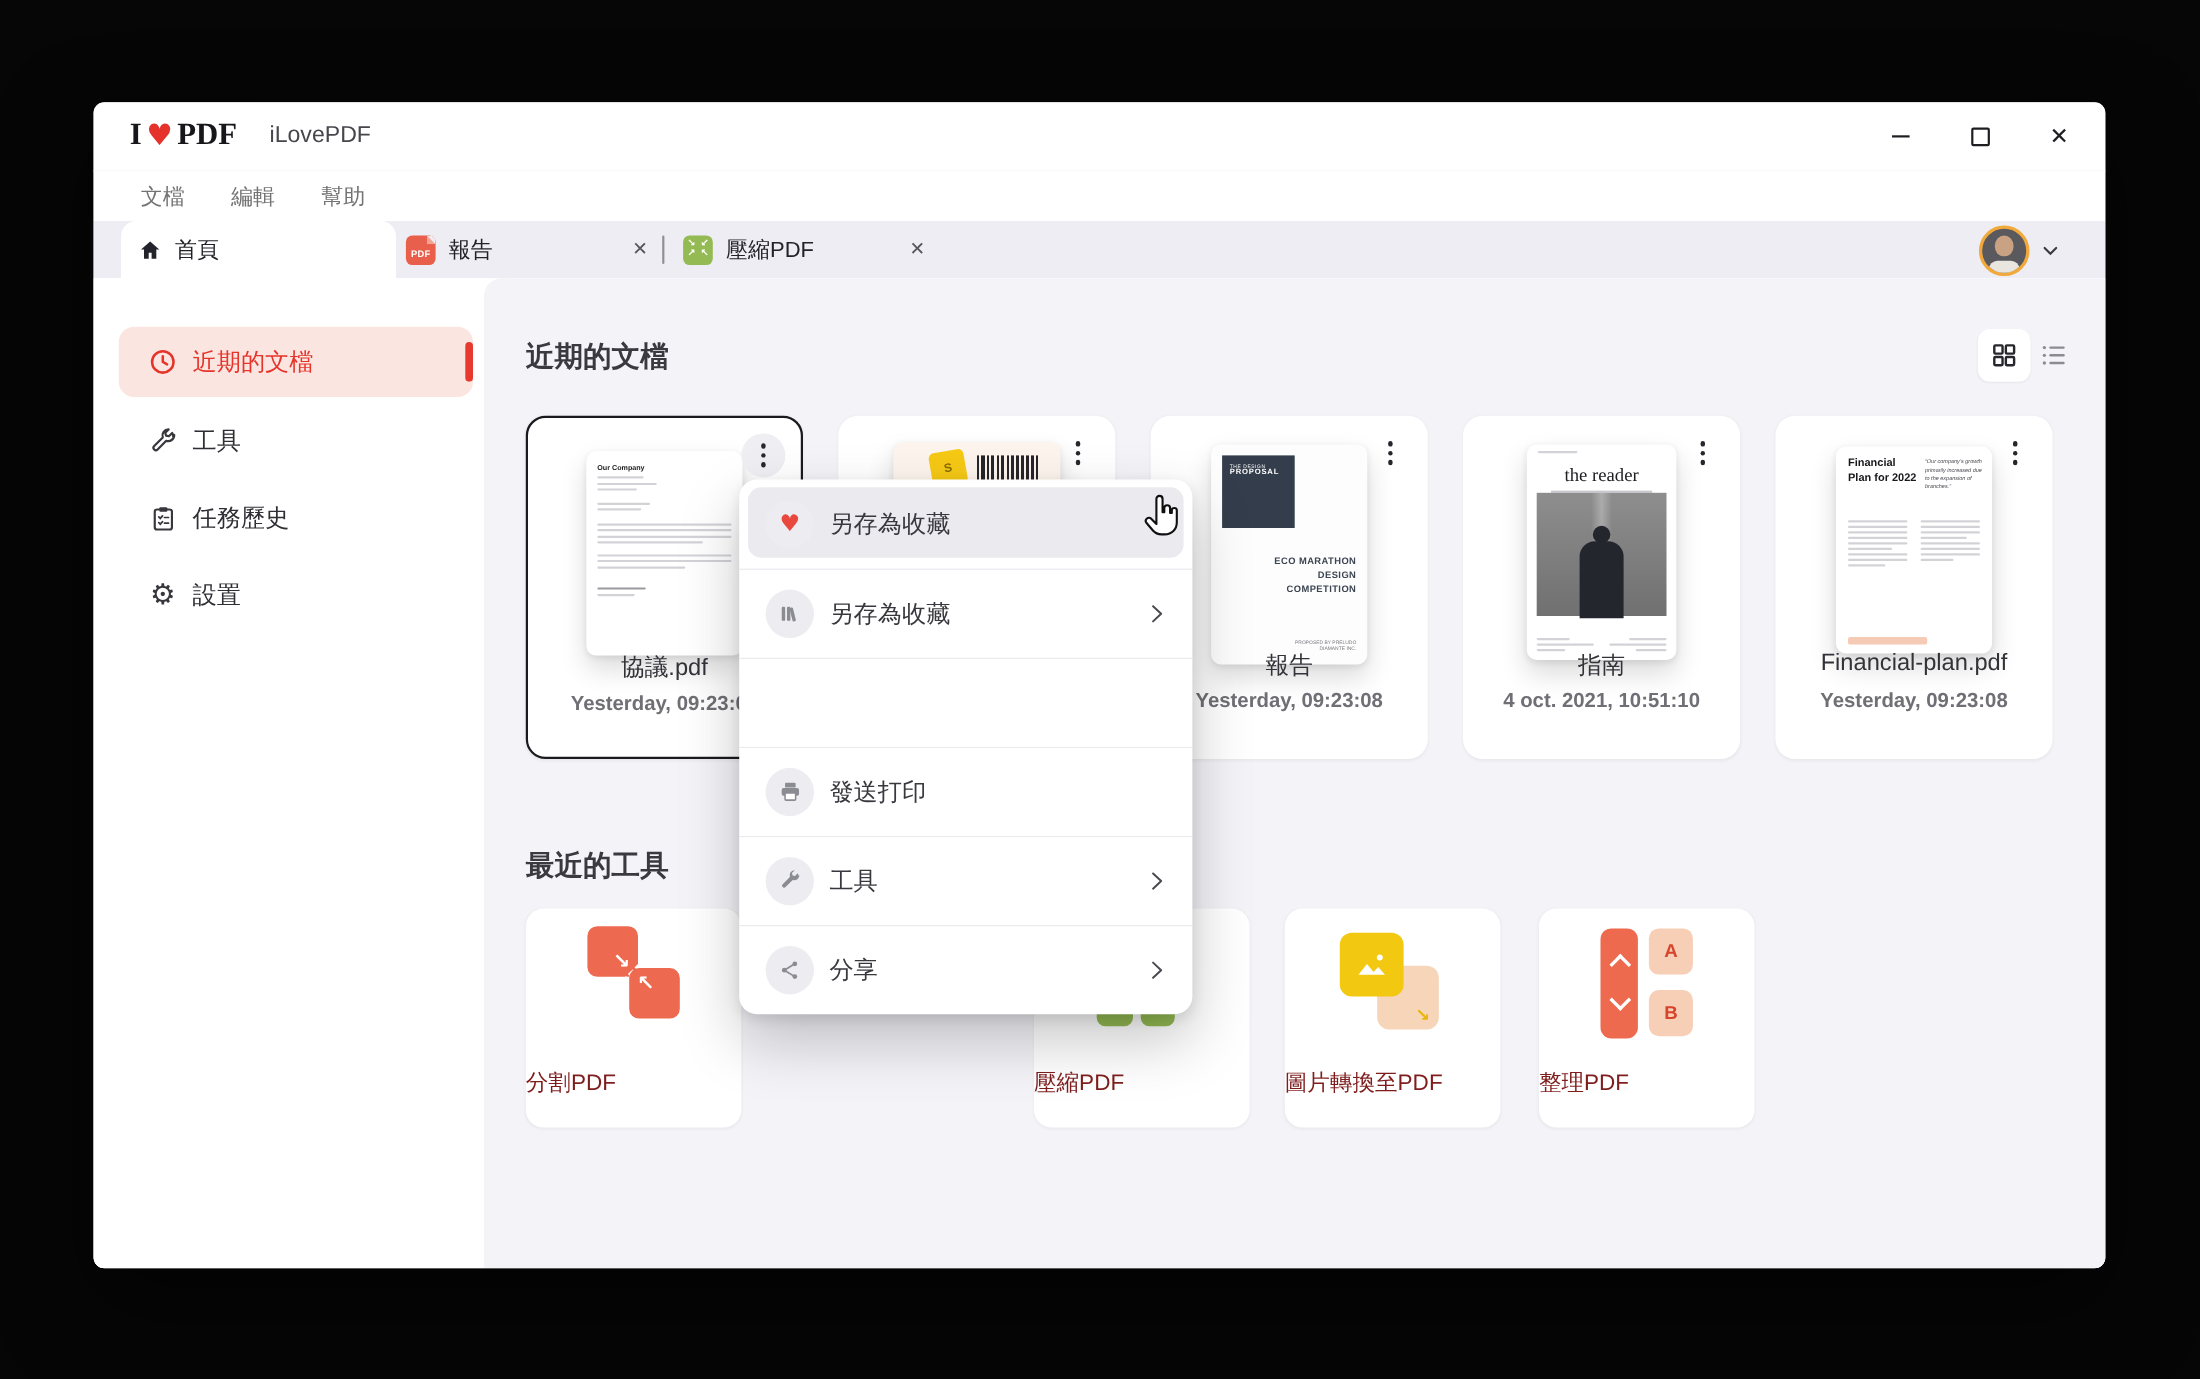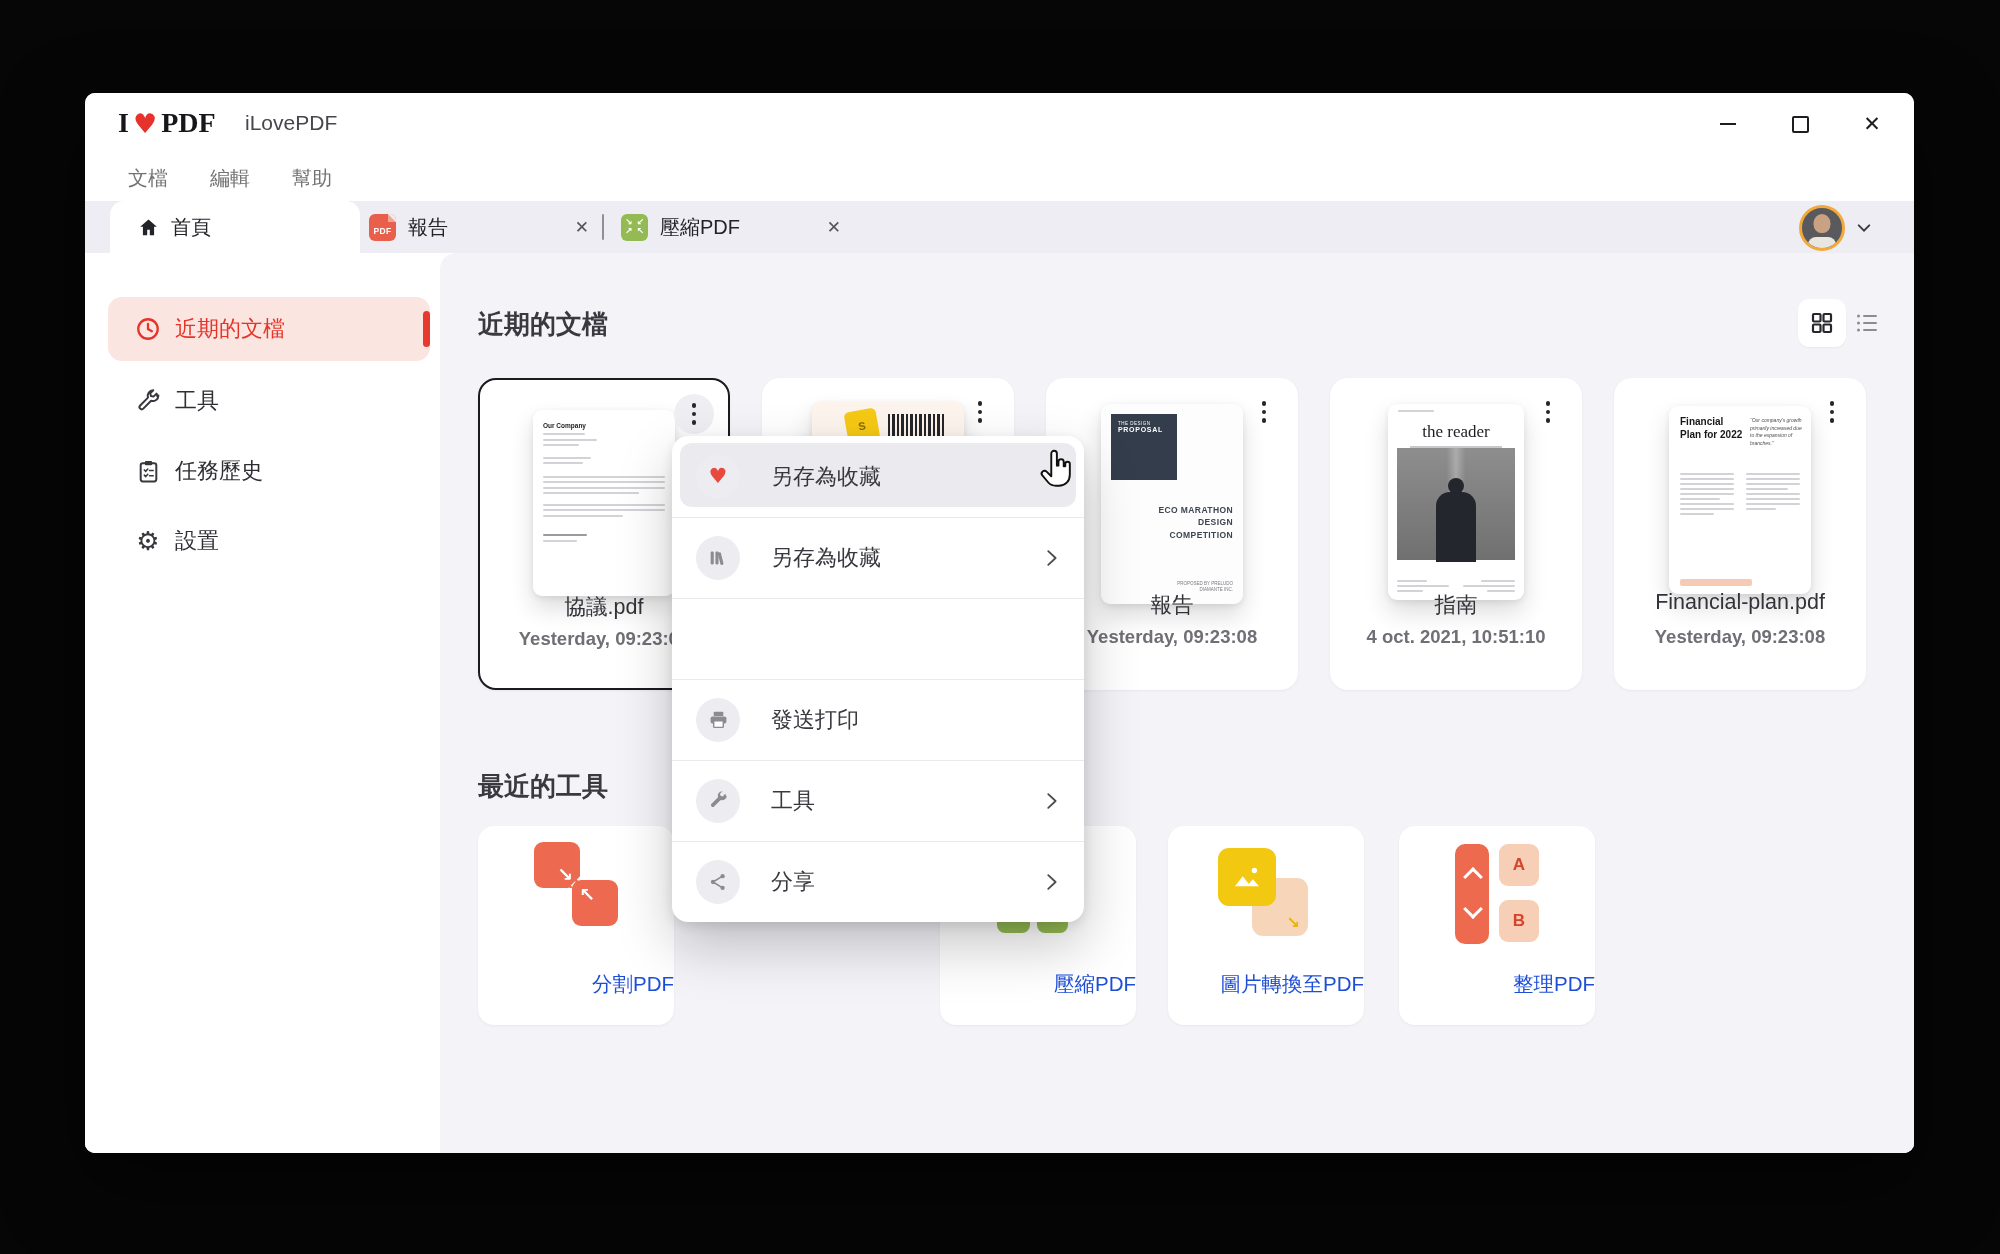--- a/index.html
+++ b/index.html
@@ -17,21 +17,21 @@
   .winbtn{width:28px;height:28px;display:flex;align-items:center;justify-content:center;cursor:default;}
   .glyph-min{width:16px;border-top:2px solid #1e1e22;display:block;}
   .glyph-max{width:13px;height:13px;border:2px solid #1e1e22;border-radius:2px;display:block;}
   .glyph-close{font-size:21px;color:#1e1e22;font-family:"DejaVu Sans",sans-serif;}
   
   #menubar{position:absolute;left:0;top:62px;width:100%;height:46px;background:#fff;display:flex;align-items:center;padding-left:43px;gap:42px;box-sizing:border-box;}
   .menu-item{font-size:20px;color:#737373;}
   
   #tabstrip{position:absolute;left:0;top:108px;width:100%;height:52px;background:#ededf3;}
   .tab-active{position:absolute;left:25px;top:0;width:250px;height:52px;background:#fff;border-radius:14px 14px 0 0;
-    display:flex;align-items:center;gap:12px;padding-left:28px;box-sizing:border-box;}
+    display:flex;align-items:center;gap:12px;padding-left:16px;box-sizing:border-box;}
   .tab-label{font-size:20px;color:#222228;}
   .tab{position:absolute;top:0;height:52px;display:flex;align-items:center;gap:12px;}
   .tab .close{margin-left:auto;font-size:17px;color:#55555c;font-family:"DejaVu Sans",sans-serif;}
   .pdficon{position:relative;width:27px;height:27px;background:#e8604c;border-radius:6px;display:flex;align-items:flex-end;justify-content:center;}
   .pdficon b{color:#fff;font-size:8.5px;letter-spacing:.3px;margin-bottom:5px;}
   .pdficon::after{content:"";position:absolute;right:0;top:0;border-style:solid;border-width:0 8px 8px 0;border-color:#ededf3 #ededf3 #f3a493 transparent;border-radius:0 6px 0 0;}
   .zipicon{width:27px;height:27px;background:#94bb53;border-radius:6px;display:grid;grid-template-columns:12px 12px;justify-content:center;align-content:center;}
   .zipicon span{color:#fff;font-size:9px;line-height:9px;text-align:center;font-weight:bold;font-family:"DejaVu Sans",sans-serif;}
   .tabsep{position:absolute;left:517px;top:13px;width:2px;height:26px;background:#8f8f98;border-radius:1px;}
   .avatar-wrap{position:absolute;right:41px;top:4px;display:flex;align-items:center;gap:10px;}
@@ -88,21 +88,21 @@
   .fin-quote{position:absolute;right:9px;top:11px;width:52px;font-size:5px;font-style:italic;color:#4c4c52;line-height:1.5;}
   .fin-cols{position:absolute;left:11px;right:11px;top:64px;display:flex;gap:12px;}
   .fin-cols>div{flex:1;}
   .fin-cols .tl{margin:3px 0 0 0;}
   .fin-foot{position:absolute;left:11px;bottom:8px;width:72px;height:7px;background:#f5cbb5;border-radius:2px;}
   .barcode-page{top:24px;width:152px;height:190px;background:#fcf4ed;}
   .tag{position:absolute;left:34px;top:8px;width:32px;height:32px;background:#f6c915;border-radius:5px;transform:rotate(-10deg);display:flex;align-items:center;justify-content:center;color:#8a6d00;font-size:11px;font-weight:bold;}
   .barcode{position:absolute;left:76px;top:12px;width:58px;height:24px;background:repeating-linear-gradient(90deg,#26262a 0 2px,transparent 2px 4px,#26262a 4px 7px,transparent 7px 9px);}
   
   .tool-card{position:absolute;top:573px;width:196px;height:199px;background:#fff;border-radius:16px;box-shadow:0 1px 3px rgba(0,0,0,.05);}
-  .tool-label{position:absolute;left:0;right:0;top:144px;text-align:right;font-size:20.5px;color:#1d4ed8;}
+  .tool-label{position:absolute;left:0;right:0;top:144px;text-align:left;font-size:20.5px;color:#7f1d1d;}
   .ticon{position:absolute;left:0;top:0;width:100%;height:140px;}
   .sq{position:absolute;width:46px;height:46px;background:#ed6a50;border-radius:9px;color:#fff;font-weight:bold;font-size:19px;font-family:"DejaVu Sans",sans-serif;display:flex;}
   .sq1{left:56px;top:16px;align-items:flex-end;justify-content:flex-end;padding:0 7px 3px 0;box-sizing:border-box;}
   .sq2{left:94px;top:54px;align-items:flex-start;justify-content:flex-start;padding:3px 0 0 7px;box-sizing:border-box;}
   .splitdash{position:absolute;left:76px;top:57px;width:40px;border-top:3px dashed #fff;transform:rotate(-45deg);}
   .msq{position:absolute;left:72px;top:56px;width:52px;height:52px;background:#e8483e;border-radius:10px;}
   .gsq1{position:absolute;left:57px;top:37px;width:33px;height:70px;background:#94bb53;border-radius:8px;}
   .gsq2{position:absolute;left:97px;top:45px;width:31px;height:62px;background:#94bb53;border-radius:8px;}
   .yellow-sq{position:absolute;left:50px;top:22px;width:58px;height:58px;background:#f2c811;border-radius:11px;display:flex;align-items:center;justify-content:center;}
   .peach-page{position:absolute;left:84px;top:52px;width:56px;height:58px;background:#f6d5b8;border-radius:11px;}
@@ -114,21 +114,21 @@
   .org-a,.org-b{position:absolute;left:100px;width:40px;height:42px;background:#f7cfb6;border-radius:9px;color:#d6442c;font-weight:800;font-size:17px;display:flex;align-items:center;justify-content:center;}
   .org-a{top:18px;}.org-b{top:74px;}
   .purple-sq{position:absolute;left:60px;top:26px;width:76px;height:76px;background:#a76b9e;border-radius:13px;display:flex;align-items:center;justify-content:center;}
   
   #ctxmenu{position:absolute;left:587px;top:343px;width:412px;height:486px;background:#fff;border-radius:16px;
     box-shadow:0 24px 55px rgba(0,0,0,.22),0 4px 12px rgba(0,0,0,.10);z-index:50;}
   .cm-row{position:absolute;left:0;width:100%;height:81px;display:flex;align-items:center;box-sizing:border-box;padding:0 22px 0 24px;}
   .cm-divider{position:absolute;left:0;width:100%;border-top:1.5px solid #e9e9ee;}
   .cm-hl{position:absolute;left:8px;right:8px;top:7px;height:64px;background:#ebeaef;border-radius:12px;}
   .cm-ic{width:44px;height:44px;border-radius:50%;background:#edecf1;display:flex;align-items:center;justify-content:center;flex:none;z-index:1;}
-  .cm-lbl{margin-left:31px;font-size:22px;color:#38383e;z-index:1;}
+  .cm-lbl{margin-left:14px;font-size:22px;color:#38383e;z-index:1;}
   .cm-chev{margin-left:auto;z-index:1;display:flex;}
   .heart-glyph{color:#e8483e;font-size:21px;font-family:"DejaVu Sans",sans-serif;line-height:1;}
   #cursor{position:absolute;left:950px;top:356px;z-index:60;}
 </style>
 </head>
 <body>
 
 <div id="win">
 
   <div id="titlebar">

